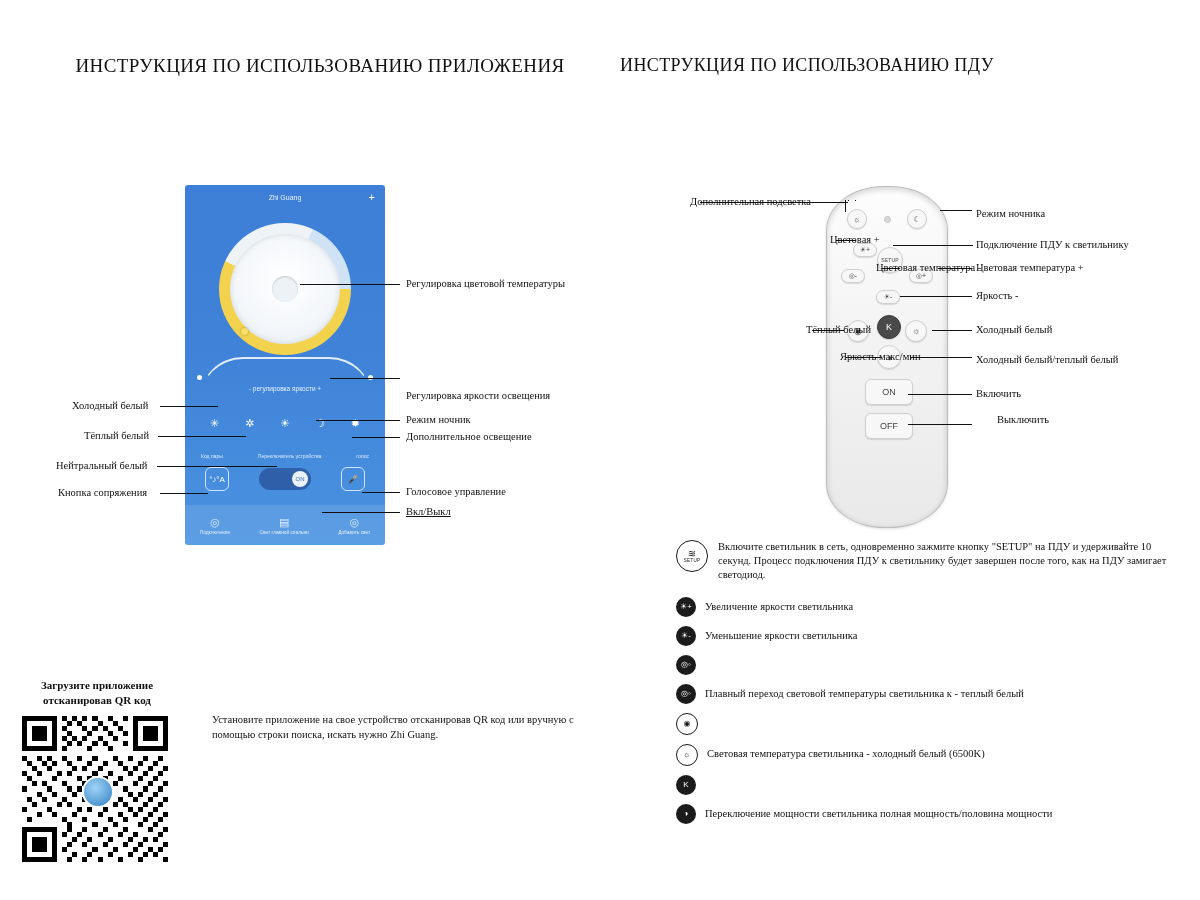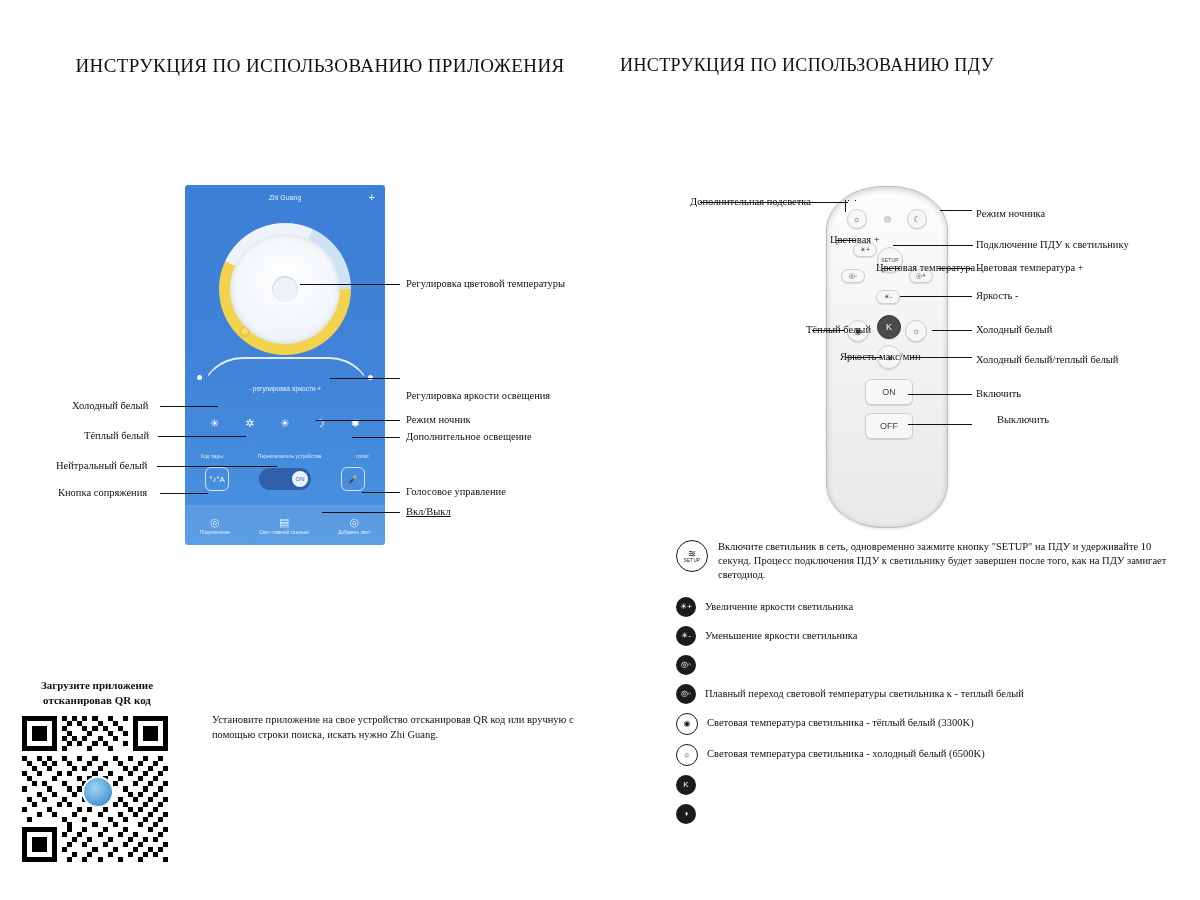--- a/index.html
+++ b/index.html
@@ -340,31 +340,31 @@
     </div>
     <div class="lg-row">
       <div class="lg-ic">◎◦</div>
     </div>
     <div class="lg-row">
       <div class="lg-ic">◎◦</div>
       <div class="lg-tx">Плавный переход световой температуры светильника к - теплый белый</div>
     </div>
     <div class="lg-row">
       <div class="lg-ic ring">◉</div>
-      <div class="lg-tx">Световая температура светильника - тёплый белый (3300K)</div>
     </div>
     <div class="lg-row">
       <div class="lg-ic ring">☼</div>
       <div class="lg-tx">Световая температура светильника - холодный белый (6500K)</div>
     </div>
     <div class="lg-row">
       <div class="lg-ic">K</div>
     </div>
     <div class="lg-row">
       <div class="lg-ic">◑</div>
+      <div class="lg-tx">Переключение мощности светильника полная мощность/половина мощности</div>
     </div>
   </div>
 
   <div class="qr-title">Загрузите приложение отсканировав QR код</div>
   <svg class="qr" viewBox="0 0 29 29" shape-rendering="crispEdges">
     <rect width="29" height="29" fill="#fff"></rect>
     <g fill="#000">
       <rect x="0" y="0" width="7" height="1"></rect>
         <rect x="0" y="0" width="1" height="7"></rect>
       <rect x="6" y="0" width="1" height="7"></rect>

